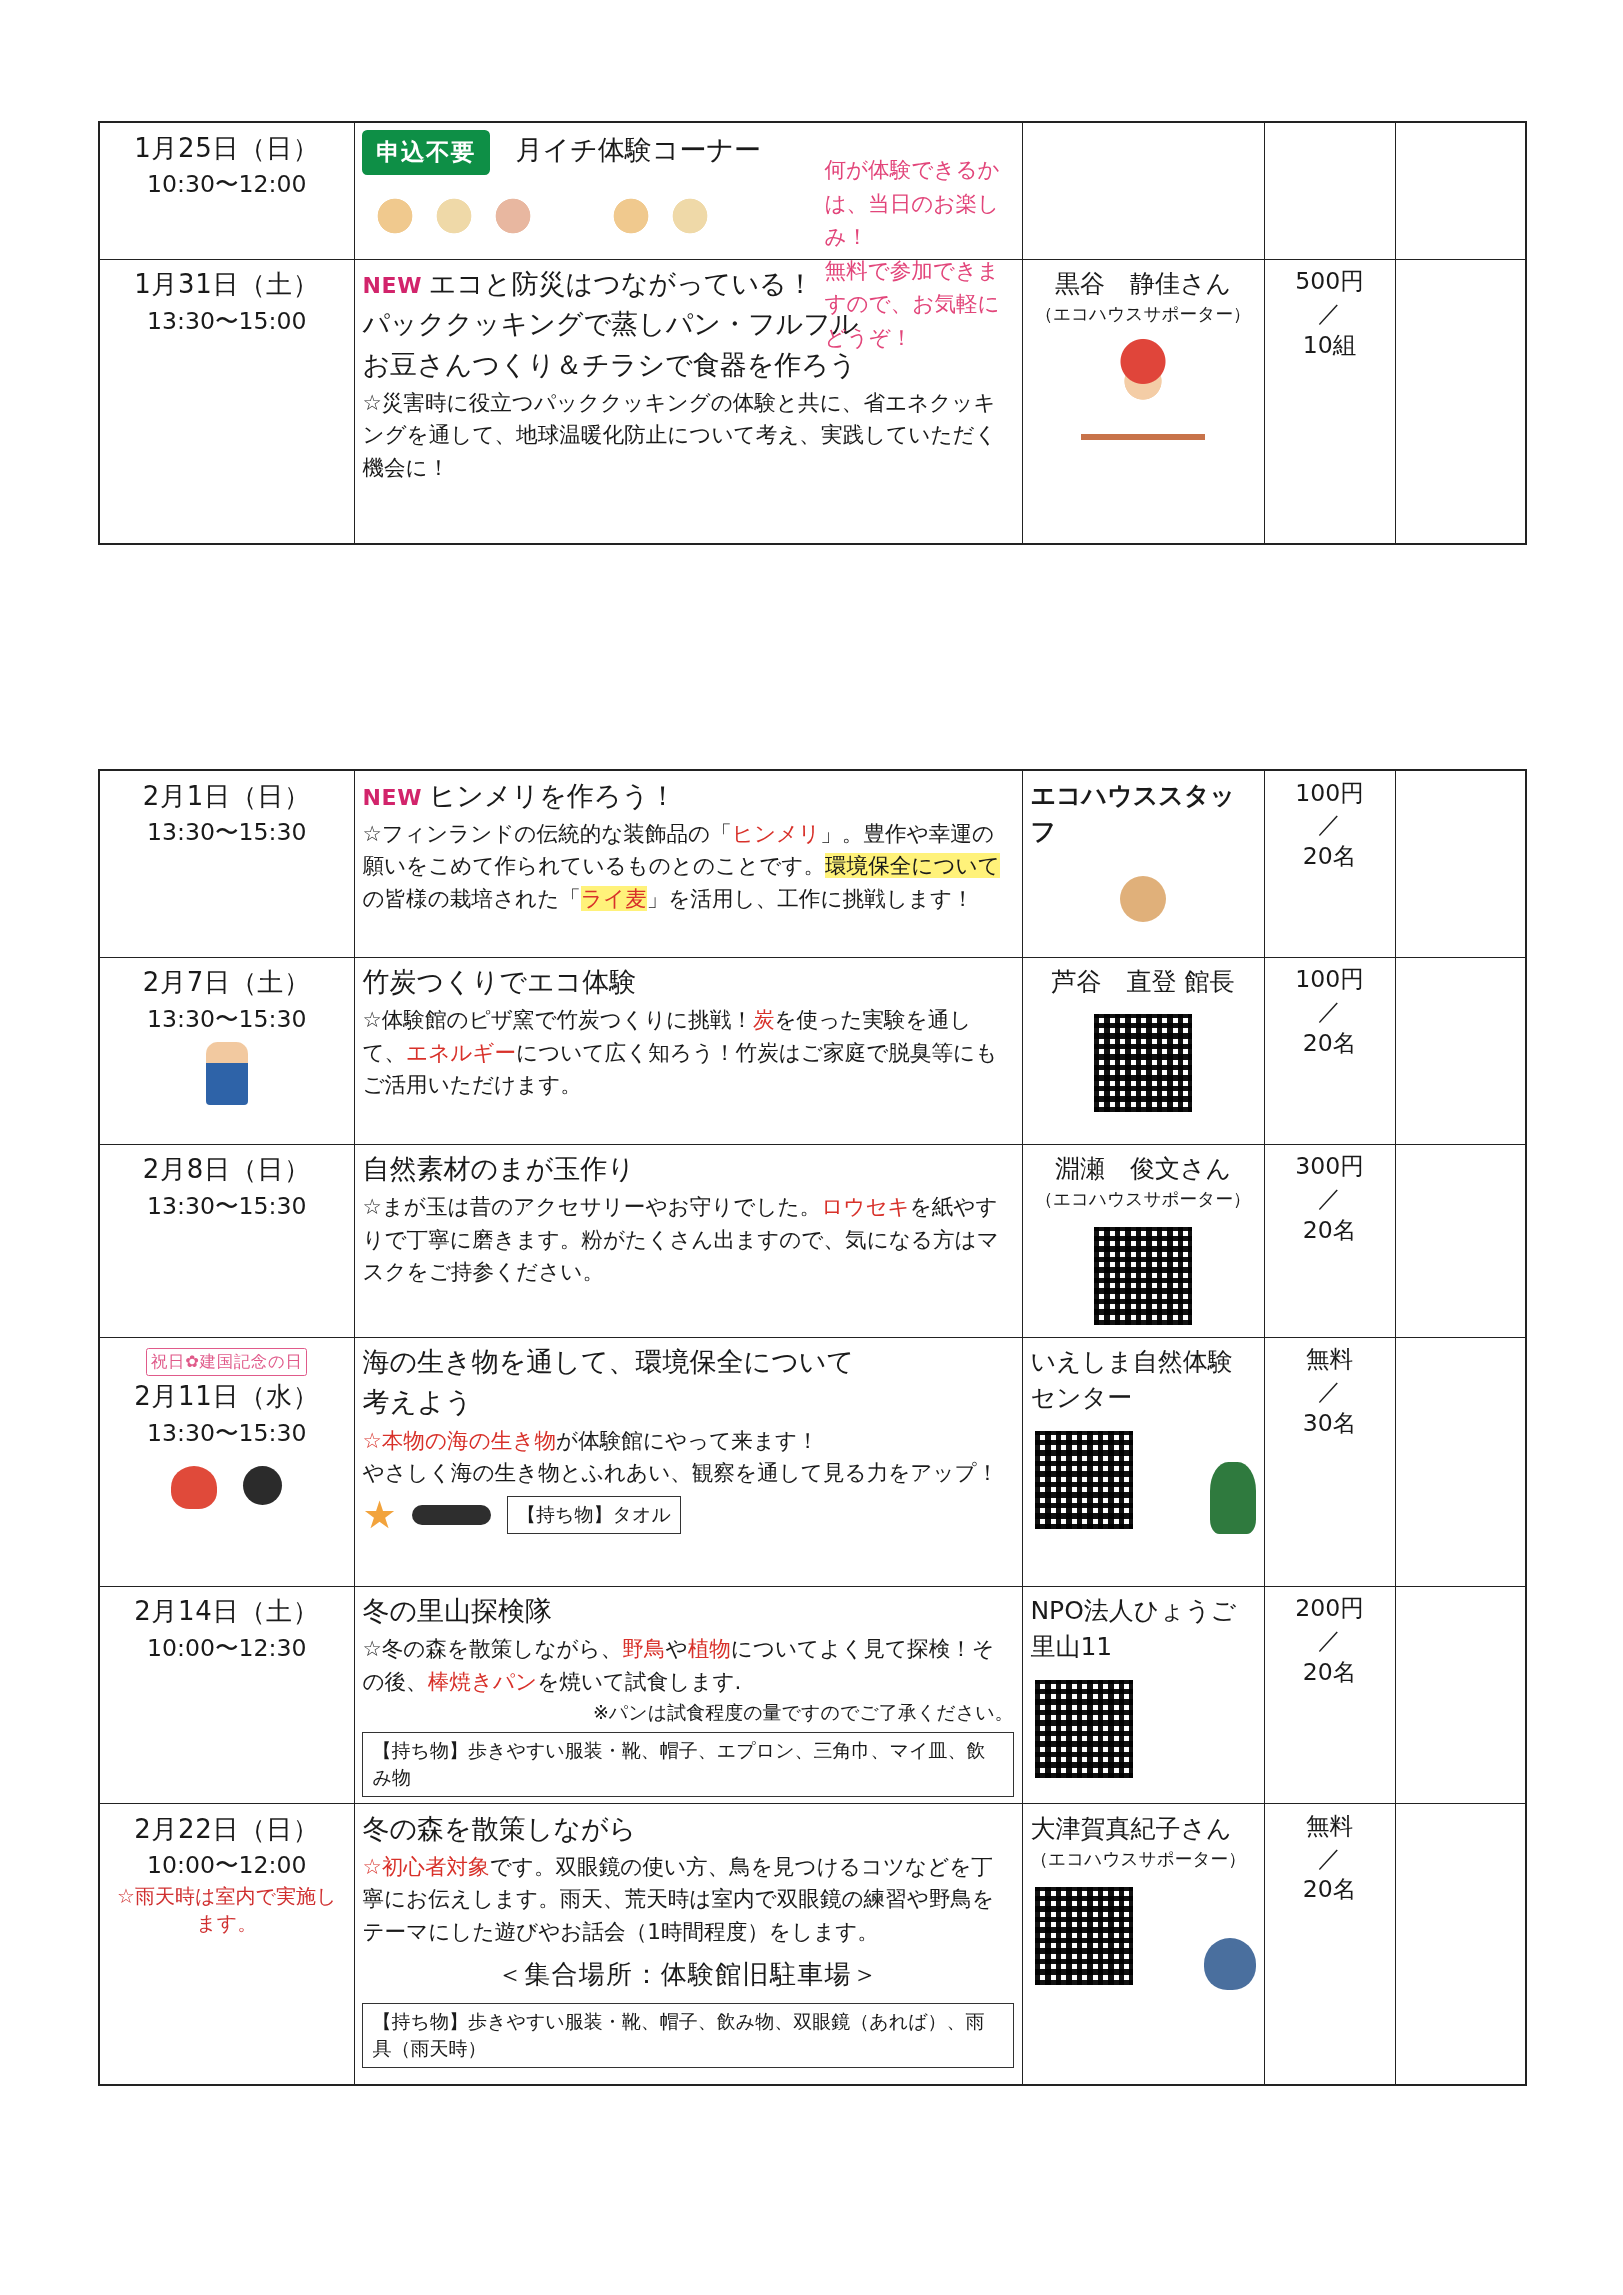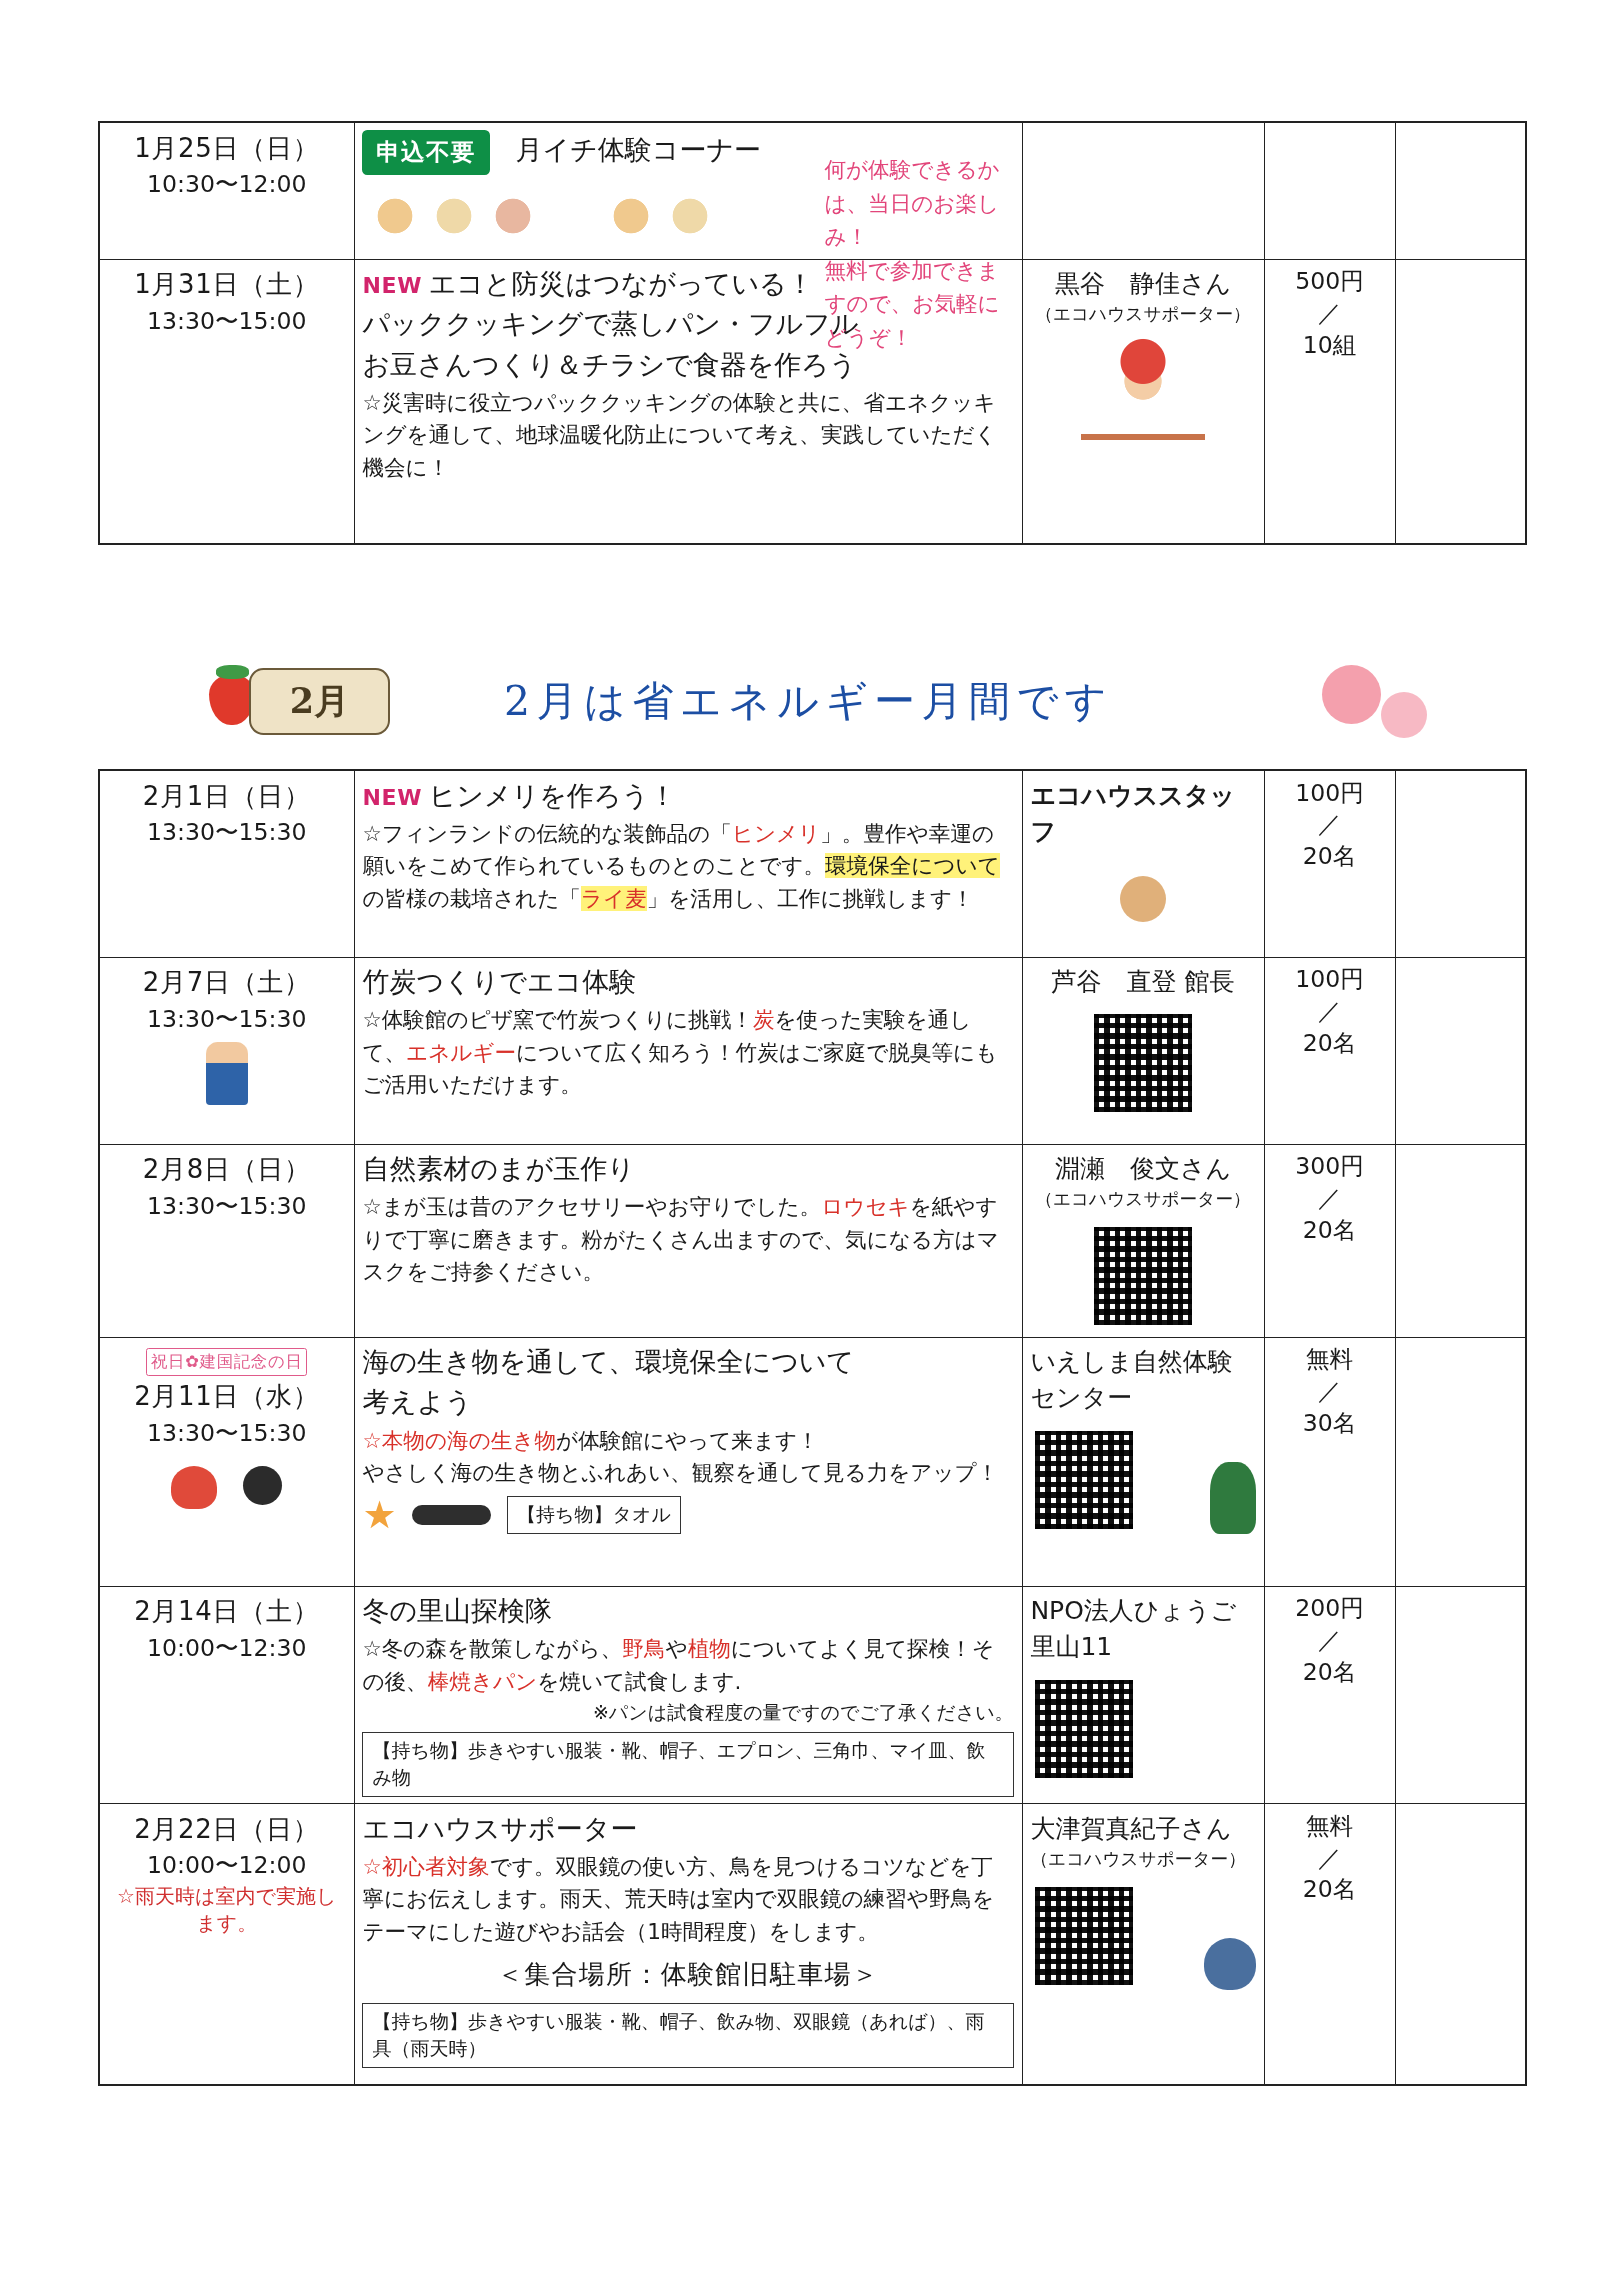--- a/index.html
+++ b/index.html
@@ -239,27 +239,20 @@
       </td>
       <td class="imgcell">
         <div class="imgbox">
               <div class="photo photo-a"></div>
             </div>
       </td>
     </tr>
   </tbody>
     </table>
 
-  <div class="feb-banner">
-    <div class="strawberry"></div>
-    <div class="feb-chip">2月</div>
-    <div class="feb-title">2月は省エネルギー月間です</div>
-    <div class="heart" style="left:1224px;top:3.9px;"></div>
-    <div class="heart" style="left:1283px;top:31px;width:46px;height:46px;background:#f7b9c4;"></div>
-  </div>
 
   <table class="sched" style="left:98px;top:769px;width:1427px;">
     <colgroup>
       <col class="c-date">
         <col class="c-prog">
         <col class="c-lect">
         <col class="c-fee">
         <col class="c-img">
     </colgroup>
 
@@ -428,21 +421,21 @@
       </td>
     </tr>
 
     <tr style="height:281px;">
       <td class="center">
         <div class="date-main">2月22日（日）</div>
         <div class="date-time">10:00〜12:00</div>
         <div class="date-note">☆雨天時は室内で実施します。</div>
       </td>
       <td>
-        <div class="title-line">エコハウスサポーター</div>
+        <div class="title-line">冬の森を散策しながら</div>
         <div class="body-txt">
           <span class="red">☆初心者対象</span><span>です。双眼鏡の使い方、鳥を見つけるコツなどを丁寧にお伝えします。雨天、荒天時は室内で双眼鏡の練習や野鳥をテーマにした遊びやお話会（1時間程度）をします。</span>
         </div>
         <div class="center" style="margin-top:6.5px;">
           <span class="meet">＜集合場所：体験館旧駐車場＞</span>
         </div>
         <div style="margin-top:7.9px;">
           <span class="bring">
             <b>【持ち物】</b><span>歩きやすい服装・靴、帽子、飲み物、双眼鏡（あれば）、雨具（雨天時）</span>
           </span>

